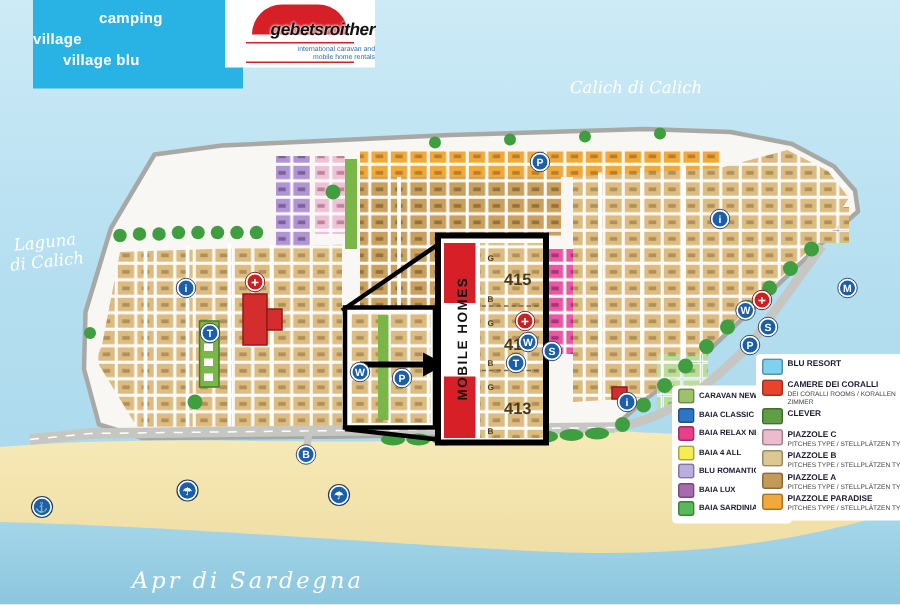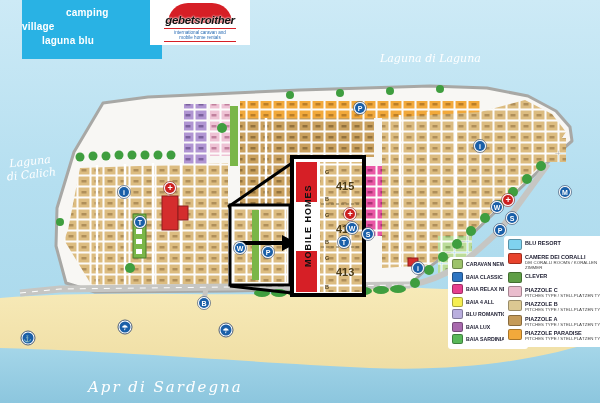--- a/index.html
+++ b/index.html
@@ -4,21 +4,21 @@
 <style>
   html,body{margin:0;padding:0;}
   #stage{position:relative;width:600px;height:403px;overflow:hidden;
          font-family:"Liberation Sans",sans-serif;
          background:linear-gradient(180deg,#cdeaf6 0%,#b5dff0 45%,#a5d6ea 100%);}
   .abs{position:absolute;}
   
   #title-box{left:22px;top:0;width:140px;height:53px;background:#29b2e4;color:#fff;
              font-weight:bold;font-size:10px;line-height:14px;letter-spacing:.2px;padding-top:6px;}
   #title-box .l1{padding-left:44px;} #title-box .l2{} #title-box .l3{padding-left:20px;}
-  #logo-box{left:150px;top:0;width:100px;height:45px;background:#fff;text-align:center;}
+  #logo-box{left:150px;top:0;width:100px;height:45px;background:#fff;text-align:right;}
   #logo-arc{position:absolute;left:18px;top:3px;width:64px;height:20px;background:#d61f26;
             border-radius:32px 32px 0 0;}
   #logo-name{position:absolute;left:0;top:14px;width:100%;font-size:11.5px;font-weight:bold;
              font-style:italic;color:#111;letter-spacing:-.3px;text-shadow:0 0 2px #fff,0 0 2px #fff;}
   #logo-rule-a,#logo-rule-b{position:absolute;left:14px;width:72px;height:1px;background:#d61f26;}
   #logo-rule-a{top:28px;} #logo-rule-b{top:41px;}
   #logo-tag{position:absolute;left:0;top:30px;width:100%;font-size:4.6px;line-height:5.2px;color:#2a6db5;}
   
   .water-label{color:#fff;font-family:"DejaVu Serif",serif;font-style:italic;}
   #lagoon-left{left:6px;top:155px;font-size:11px;line-height:13px;transform:rotate(-6deg);text-align:center;}
@@ -302,39 +302,39 @@
           <circle r="6.5" fill="#fff" stroke="#223a5e" stroke-width=".6"></circle>
           <circle r="5" fill="#1a5fa8"></circle>
           <text y="2.5" font-size="7" fill="#fff">B</text>
         </g>
     </g>
   </svg>
 
   <div class="abs" id="title-box">
     <div class="l1">camping</div>
     <div class="l2">village</div>
-    <div class="l3">laguna blu</div>
+    <div class="l3">village blu</div>
   </div>
 
   <div class="abs" id="logo-box">
     <div id="logo-arc"></div>
     <div id="logo-name">gebetsroither</div>
     <div id="logo-rule-a"></div>
     <div id="logo-tag">
       <div>international caravan and</div>
       <div>mobile home rentals</div>
     </div>
     <div id="logo-rule-b"></div>
   </div>
 
   <div class="abs water-label" id="lagoon-left">
     <div>Laguna</div>
     <div>di Calich</div>
   </div>
-  <div class="abs water-label" id="lagoon-top">Laguna di Laguna</div>
+  <div class="abs water-label" id="lagoon-top">Calich di Calich</div>
   <div class="abs water-label" id="sea-label">Apr di Sardegna</div>
 
   <div class="abs legend" id="legend-mid">
     <div class="lrow">
         <span class="sw" style="background: rgb(157, 194, 107);"></span>
         <div class="llab">CARAVAN NEW</div>
       </div>
     <div class="lrow">
         <span class="sw" style="background: rgb(46, 117, 194);"></span>
         <div class="llab">BAIA CLASSIC</div>

